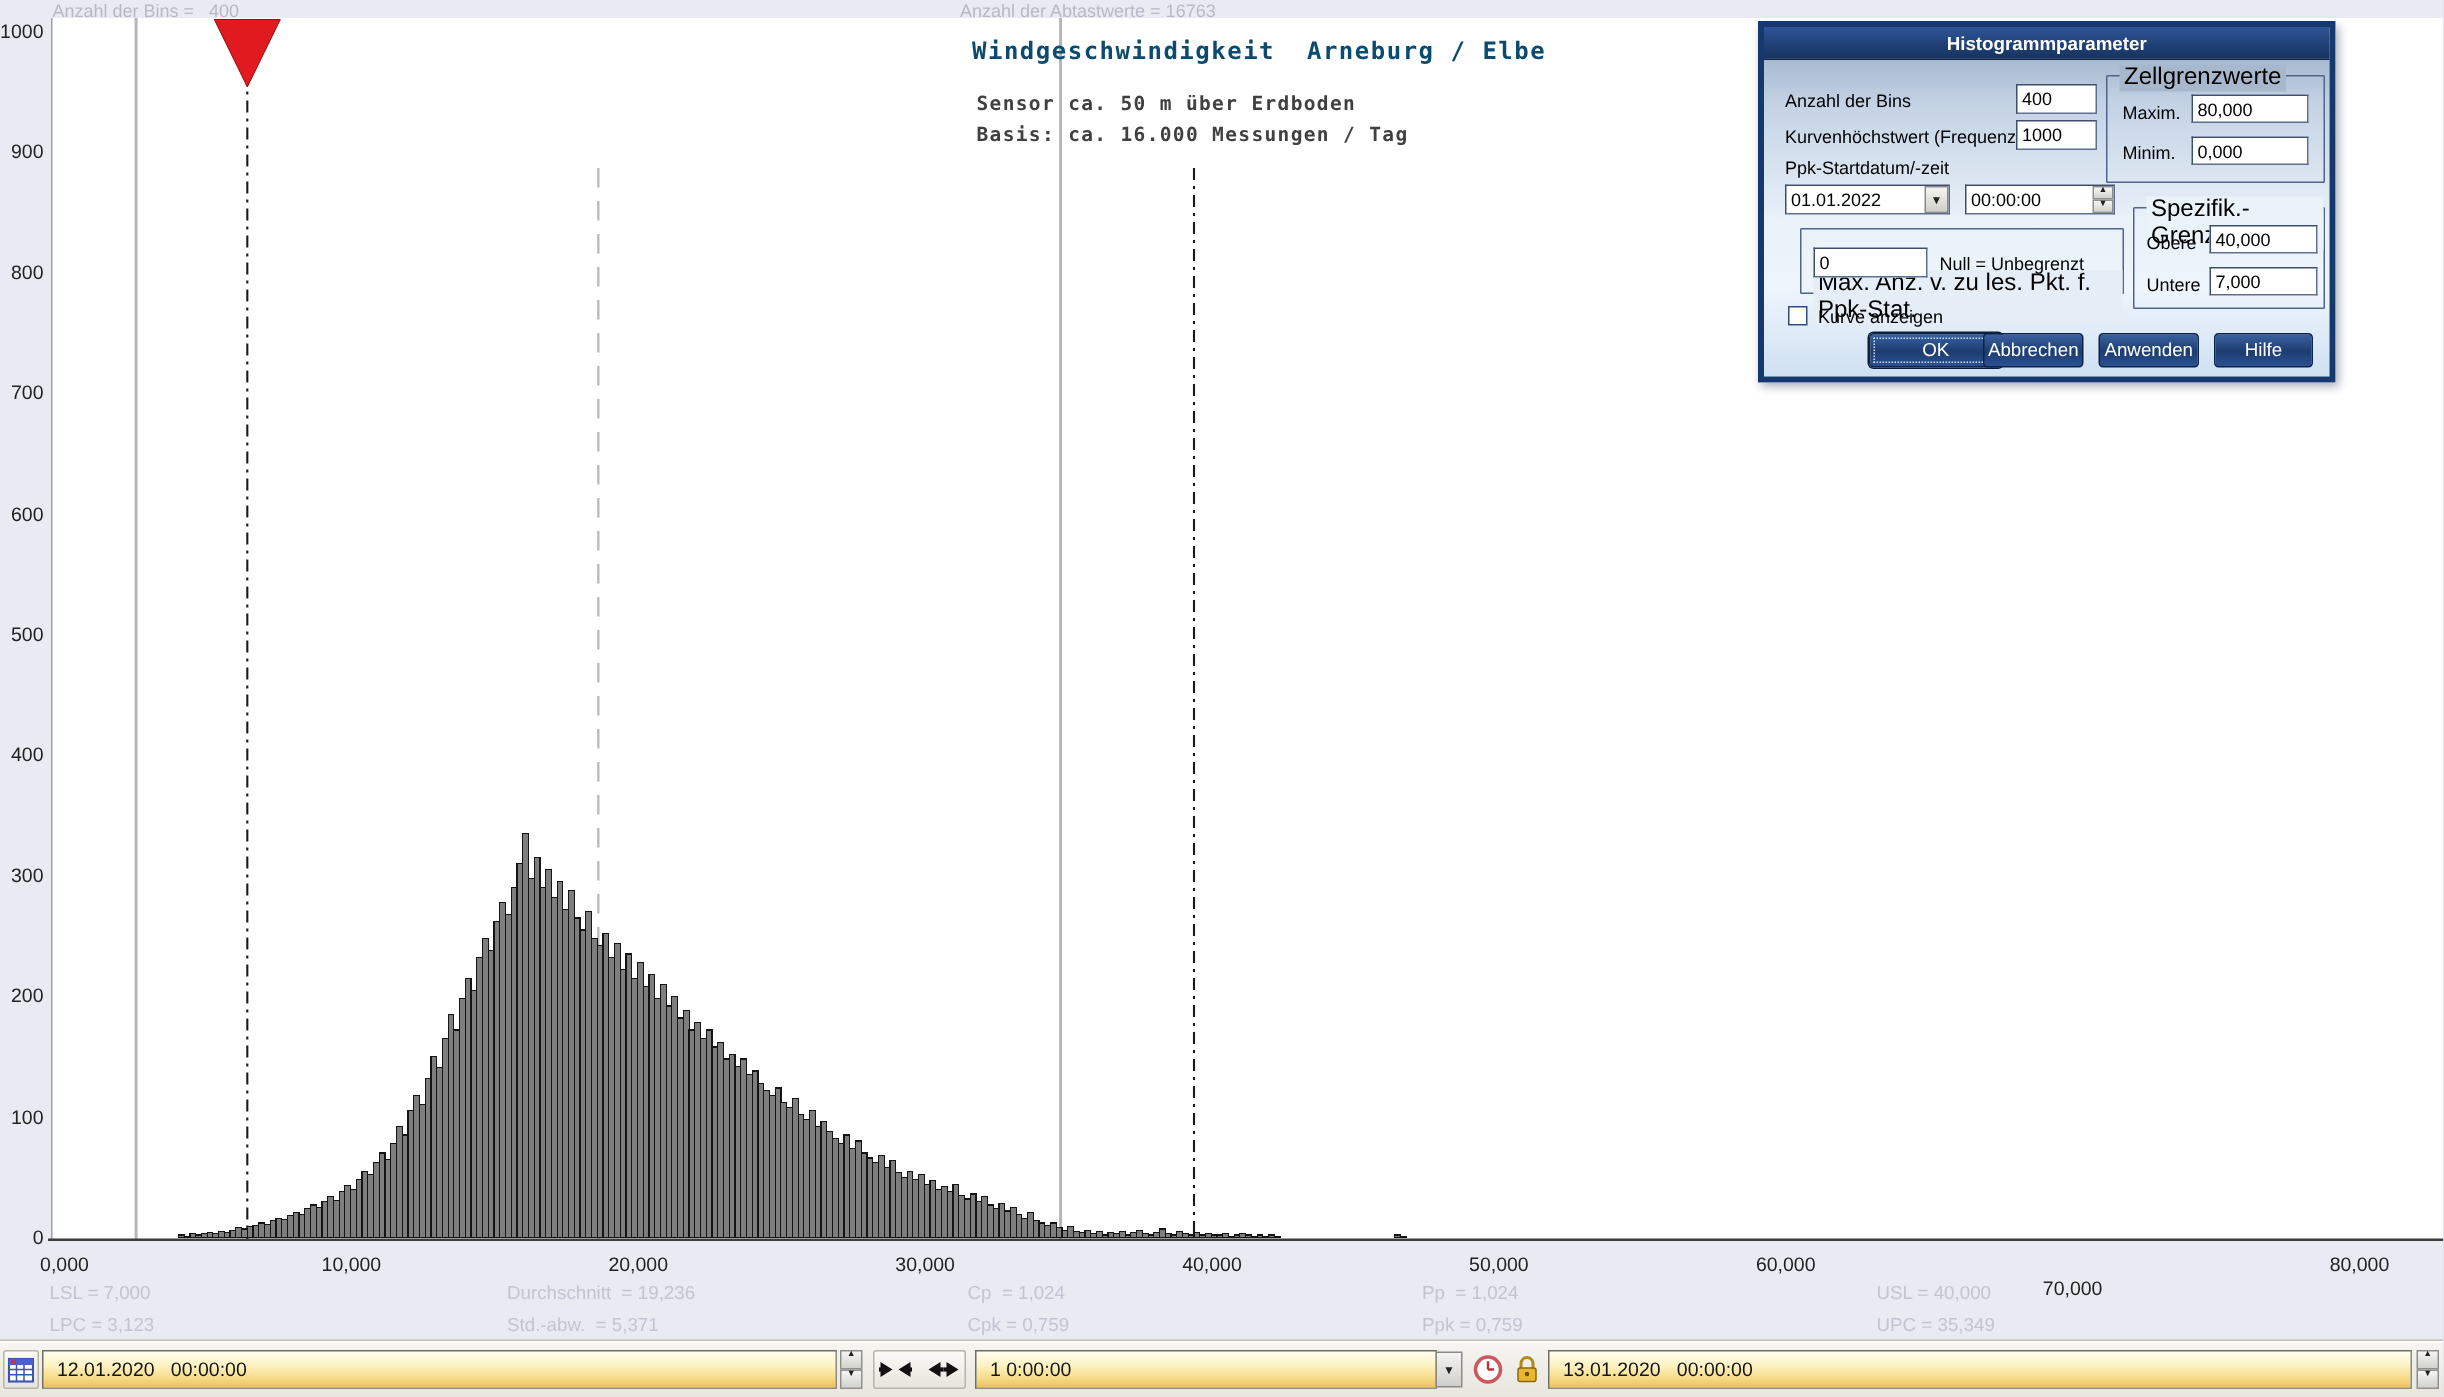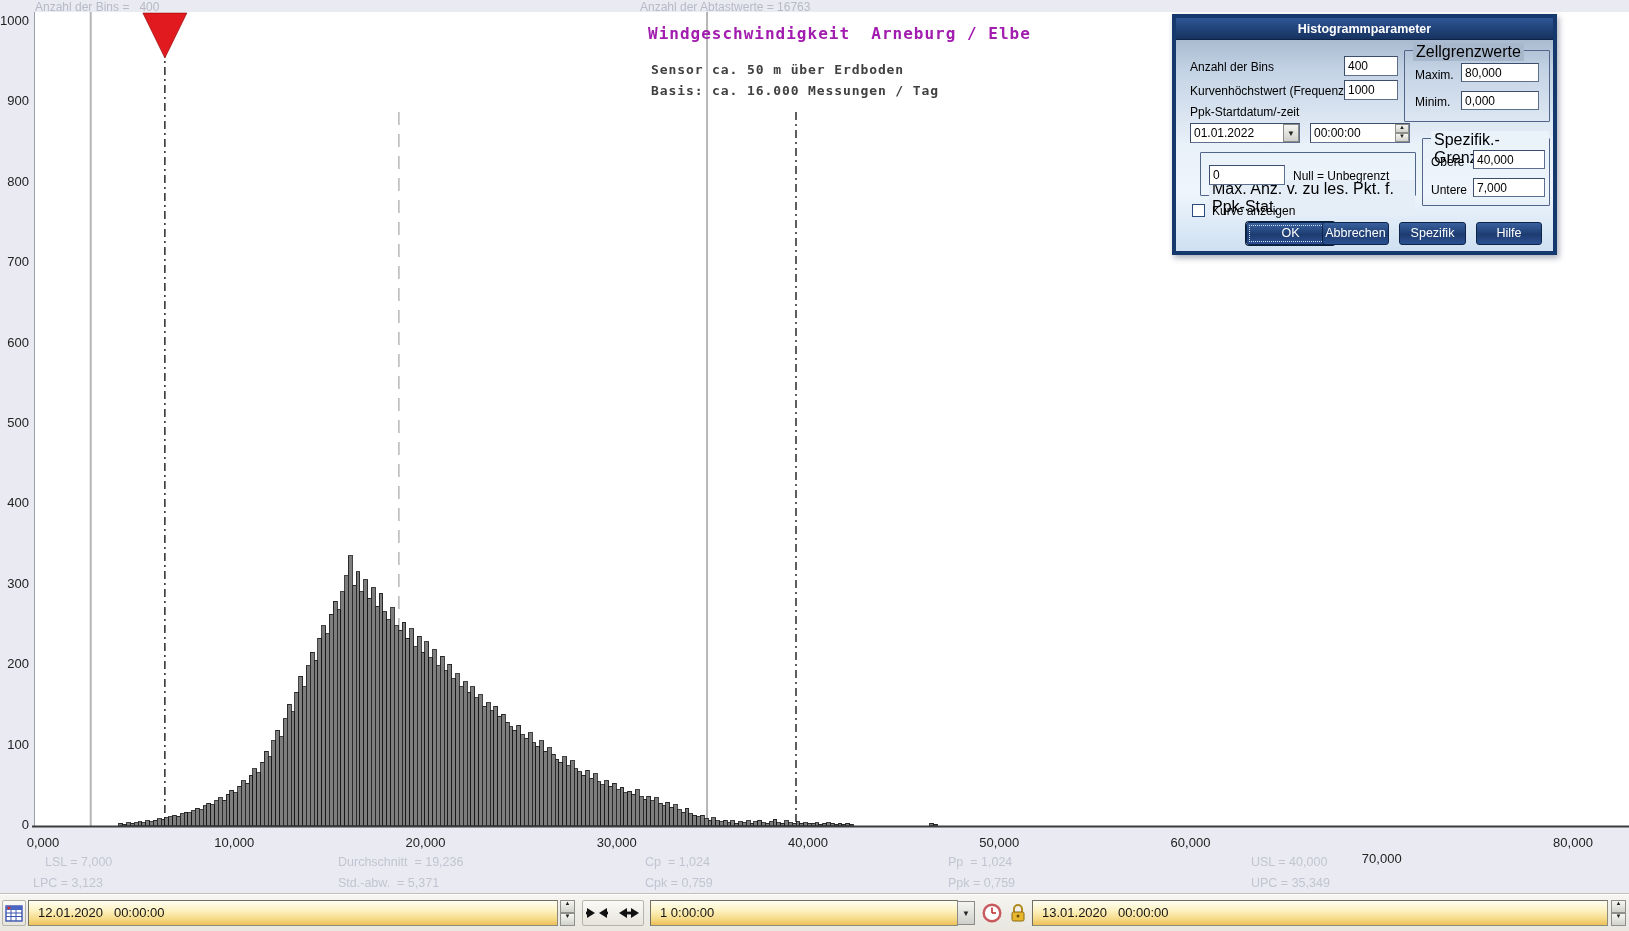--- a/index.html
+++ b/index.html
@@ -9,21 +9,21 @@
     background:#e9eaf2;font-family:"Liberation Sans",sans-serif;
   }
   
   #plot{position:absolute;left:34px;top:12px;width:1595px;height:814px;background:#ffffff;
         border-left:1px solid #9aa0ac;}
   #chart-svg{position:absolute;left:0;top:0;width:1629px;height:931px;pointer-events:none;z-index:3;}
   .top-gray-label{position:absolute;top:0px;font-size:12px;color:#b7bac6;white-space:pre;z-index:4;}
   #lbl-bins{left:35px;}
   #lbl-samples{left:640px;}
   .chart-title{position:absolute;left:648px;top:24px;z-index:4;
-    font-family:"DejaVu Sans Mono",monospace;font-weight:bold;font-size:16px;letter-spacing:1px;color:#a21caf;white-space:pre;}
+    font-family:"DejaVu Sans Mono",monospace;font-weight:bold;font-size:16px;letter-spacing:1px;color:#0c4a6e;white-space:pre;}
   .chart-sub{position:absolute;z-index:4;font-family:"DejaVu Sans Mono",monospace;font-weight:bold;
     font-size:13px;letter-spacing:0.9px;color:#404040;white-space:pre;}
   #sub1{left:651px;top:62px;}
   #sub2{left:651px;top:83px;}
   .ytick{position:absolute;left:0;width:29px;text-align:right;font-size:13px;color:#222;z-index:4;}
   .xtick{position:absolute;width:70px;text-align:center;font-size:13px;color:#222;top:835px;z-index:4;}
   .stat{position:absolute;font-size:12.5px;color:#c2c5d1;white-space:pre;z-index:4;}
   
   #dialog{position:absolute;left:1172px;top:14px;width:385px;height:241px;z-index:20;
     border:4px solid #16396d;background:linear-gradient(180deg,#96a9c2 0%,#c3d2e4 22%,#e9f1f9 55%,#eef5fc 75%,#cfe0f2 100%);
@@ -293,21 +293,21 @@
       <span class="xtick" style="left: 199.25px;">10,000</span>
       <span class="xtick" style="left: 390.5px;">20,000</span>
       <span class="xtick" style="left: 581.75px;">30,000</span>
       <span class="xtick" style="left: 773px;">40,000</span>
       <span class="xtick" style="left: 964.25px;">50,000</span>
       <span class="xtick" style="left: 1155.5px;">60,000</span>
       <span class="xtick" style="left: 1346.75px; margin-top: 16px;">70,000</span>
       <span class="xtick" style="left: 1538px;">80,000</span>
     </div>
   <div id="stats">
-      <span class="stat" style="left: 33px; top: 855px; margin-left: 12px;">LSL = 7,000</span>
+      <span class="stat" style="left: 33px; top: 855px;">LSL = 7,000</span>
       <span class="stat" style="left: 338px; top: 855px;">Durchschnitt  = 19,236</span>
       <span class="stat" style="left: 645px; top: 855px;">Cp  = 1,024</span>
       <span class="stat" style="left: 948px; top: 855px;">Pp  = 1,024</span>
       <span class="stat" style="left: 1251px; top: 855px;">USL = 40,000</span>
       <span class="stat" style="left: 33px; top: 876px;">LPC = 3,123</span>
       <span class="stat" style="left: 338px; top: 876px;">Std.-abw.  = 5,371</span>
       <span class="stat" style="left: 645px; top: 876px;">Cpk = 0,759</span>
       <span class="stat" style="left: 948px; top: 876px;">Ppk = 0,759</span>
       <span class="stat" style="left: 1251px; top: 876px;">UPC = 35,349</span>
     </div>
@@ -352,21 +352,21 @@
       <div class="dlg-input" style="left:50px;top:11px;width:72px;height:19px;">40,000</div>
       <span class="dlg-label" style="left:8px;top:44px;">Untere</span>
       <div class="dlg-input" style="left:50px;top:39px;width:72px;height:19px;">7,000</div>
     </div>
 
     <div id="chk-kurve" style="left:16px;top:186px;"></div>
     <span class="dlg-label" style="left:36px;top:186px;">Kurve anzeigen</span>
 
     <div class="dlg-btn" id="btn-ok" style="left:70px;top:204px;width:89px;">OK</div>
     <div class="dlg-btn" style="left:146px;top:204px;width:67px;">Abbrechen</div>
-    <div class="dlg-btn" style="left:223px;top:204px;width:67px;">Spezifik</div>
+    <div class="dlg-btn" style="left:223px;top:204px;width:67px;">Anwenden</div>
     <div class="dlg-btn" style="left:300px;top:204px;width:66px;">Hilfe</div>
   </div>
 
   <div id="toolbar">
     <div class="tb-btn" style="left:2px;width:24px;">
       <svg width="18" height="18" viewBox="0 0 18 18">
         <rect x="1" y="2" width="16" height="15" fill="#ffffff" stroke="#3a55b0" stroke-width="1.4"></rect>
         <rect x="1" y="2" width="16" height="4" fill="#4a66c4"></rect>
         <rect x="2.5" y="2.8" width="3" height="2.4" fill="#d03030"></rect>
         <line x1="1" y1="9" x2="17" y2="9" stroke="#3a55b0" stroke-width="1"></line>

